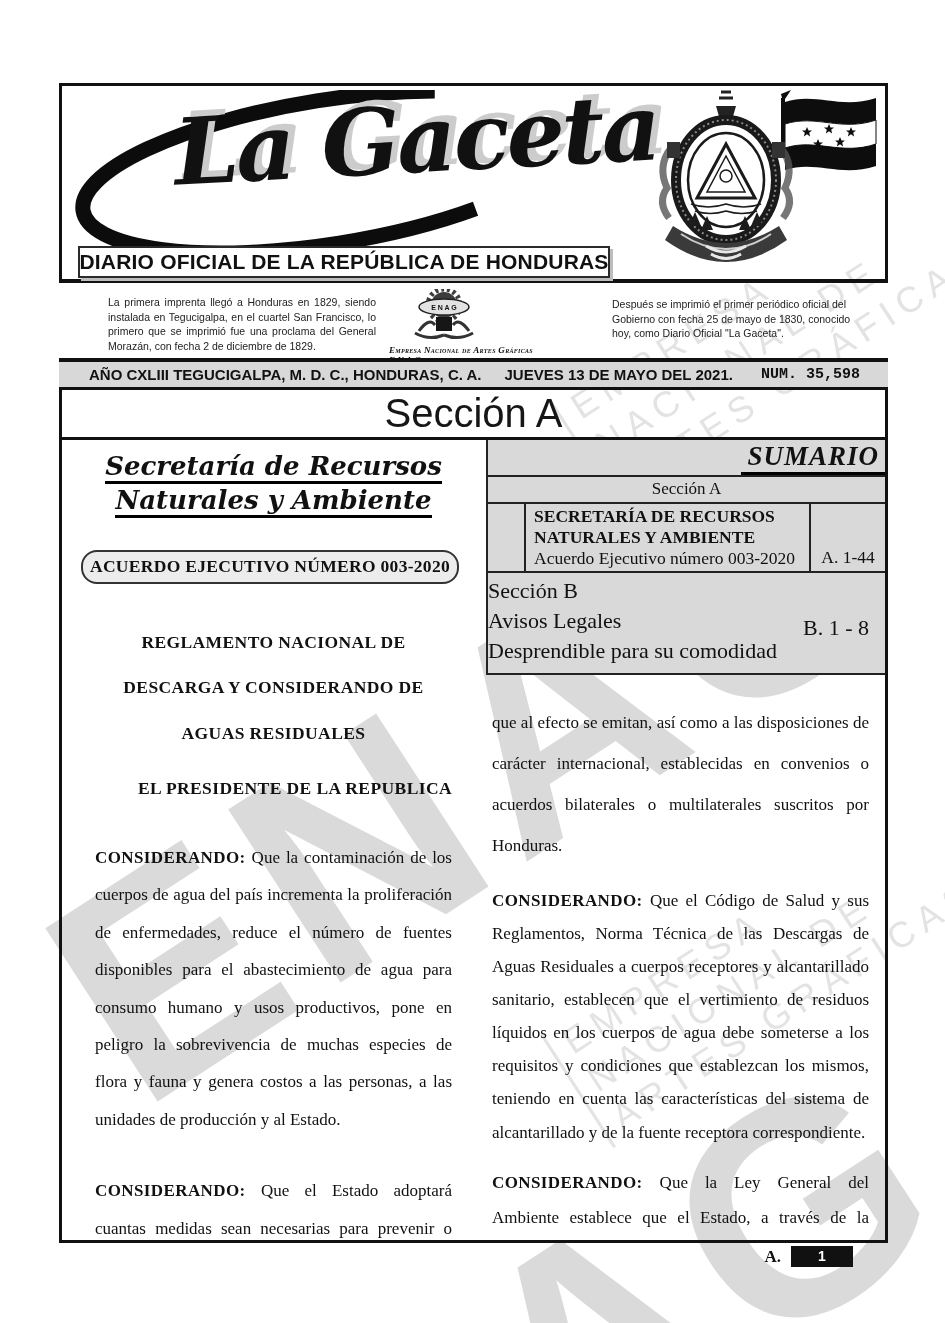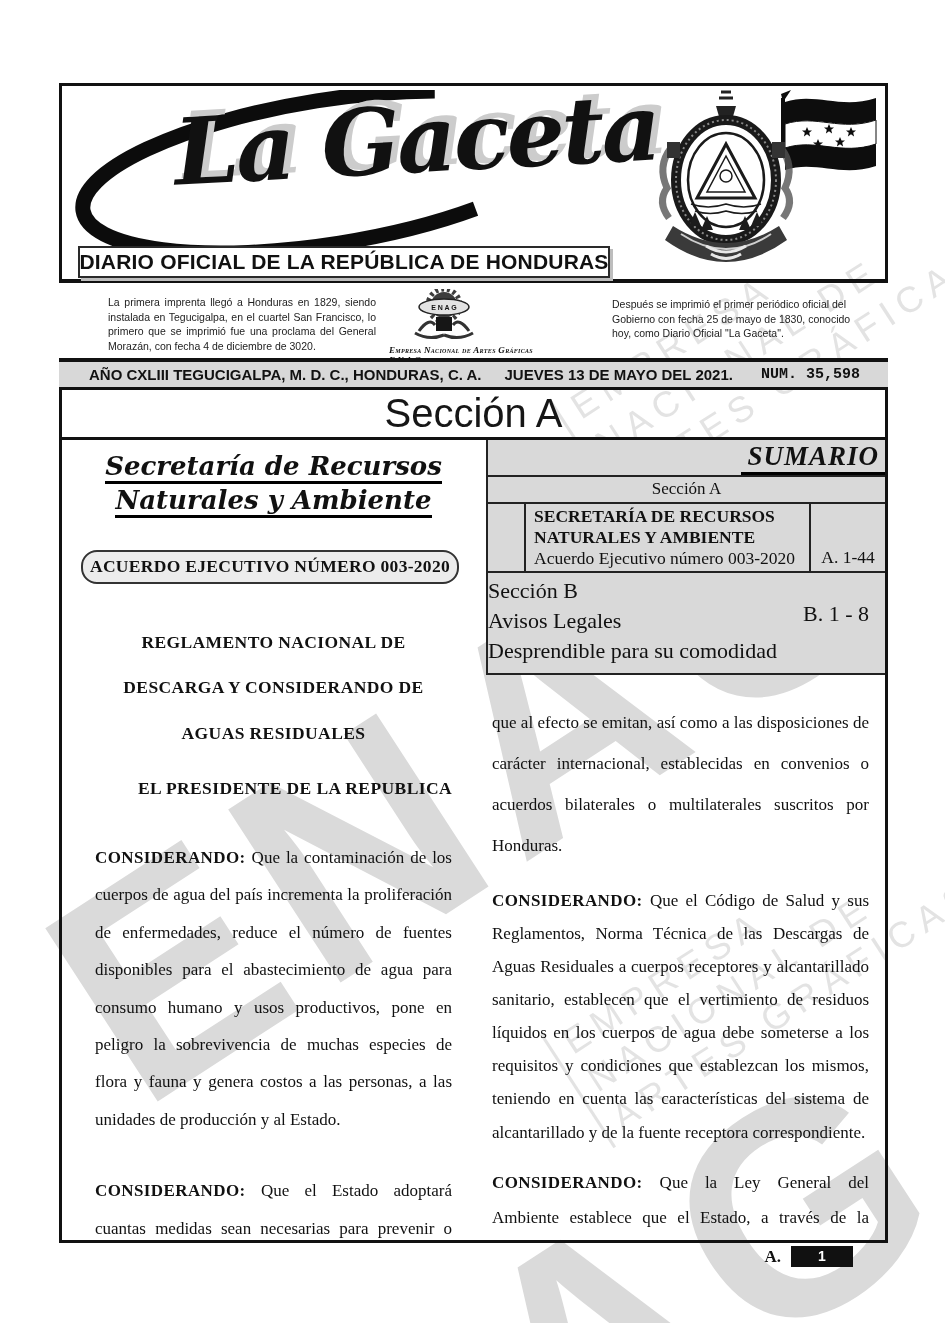--- a/index.html
+++ b/index.html
@@ -82,21 +82,21 @@
   .sum-title span{font-weight:bold;font-style:italic;font-size:27px;letter-spacing:1px;
                   border-bottom:3px solid #000;padding:0 6px 1px;}
   .sum-secA{border-bottom:2px solid #222;text-align:center;font-size:17px;line-height:1.2;padding:2px 0 3px;}
   .sum-entry{display:flex;border-bottom:2px solid #222;box-sizing:border-box;}
   .sum-entry .spacer{width:36px;border-right:2px solid #222;}
   .sum-entry .mid{flex:1;padding:2px 6px 3px 8px;font-size:17.5px;line-height:1.18;}
   .sum-entry .mid .org{font-weight:bold;}
   .sum-entry .pages{width:74px;border-left:2px solid #222;display:flex;align-items:flex-end;
                     justify-content:center;font-size:17.5px;padding-bottom:3px;}
   .sum-secB{text-align:left;font-size:22px;line-height:1.35;padding:3px 0 8px;position:relative;}
-  .sum-secB .b-pages{position:absolute;right:16px;top:26px;font-family:Liberation Serif, serif;}
+  .sum-secB .b-pages{position:absolute;right:16px;top:40px;font-family:Liberation Serif, serif;}
   .col-right .para{padding:0 16px 0 6px;}
   .col-right .p0{margin-top:28px;line-height:2.4;}
   .col-right .p1{margin-top:10px;line-height:1.95;}
   .col-right .p2{margin-top:12px;line-height:2.05;}
 
   
   .footer{position:absolute;top:1246px;right:92px;display:flex;align-items:center;gap:10px;z-index:2;}
   .footer .sec{font-weight:bold;font-size:17px;}
   .footer .num{background:#111;color:#fff;width:62px;text-align:center;
                font-family:"Liberation Sans",sans-serif;font-weight:bold;font-size:14px;
@@ -166,21 +166,21 @@
       <polygon points="70,142 76,128 82,142" fill="#1c1c1c"></polygon>
       <polygon points="108,142 114,128 120,142" fill="#1c1c1c"></polygon>
       <polygon points="120,138 126,124 132,138" fill="#1c1c1c"></polygon>
       <path d="M75,158 q20,12 40,0 M80,166 q15,9 30,0" fill="none" stroke="#e8e8e8" stroke-width="3"></path>
     </svg>
 
     <div class="diario-bar">DIARIO OFICIAL DE LA REPÚBLICA DE HONDURAS</div>
   </div>
 
   <div class="imprint">
-    <div class="note note-left">La primera imprenta llegó a Honduras en 1829, siendo instalada en Tegucigalpa, en el cuartel San Francisco, lo primero que se imprimió fue una proclama del General Morazán, con fecha 4 de diciembre de 3020.</div>
+    <div class="note note-left">La primera imprenta llegó a Honduras en 1829, siendo instalada en Tegucigalpa, en el cuartel San Francisco, lo primero que se imprimió fue una proclama del General Morazán, con fecha 2 de diciembre de 1829.</div>
     <div class="enag-col">
       <svg width="110" height="52" viewBox="0 0 110 52">
         <circle cx="55" cy="16" r="13" fill="#3d3d3d"></circle>
         <circle cx="55" cy="16" r="16" fill="none" stroke="#3d3d3d" stroke-width="5" stroke-dasharray="3 3"></circle>
         <ellipse cx="55" cy="18" rx="25" ry="8" fill="#e2e2e2" stroke="#222" stroke-width="1.5"></ellipse>
         <text x="55" y="21" text-anchor="middle" font-family="Liberation Sans, sans-serif" font-size="7" font-weight="bold" fill="#111">E N A G</text>
         <rect x="47" y="28" width="16" height="14" fill="#161616"></rect>
         <path d="M30,42 q10,-14 16,-6 M80,42 q-10,-14 -16,-6" fill="none" stroke="#333" stroke-width="3"></path>
         <path d="M26,44 q14,8 29,2 M84,44 q-14,8 -29,2" fill="none" stroke="#333" stroke-width="3"></path>
       </svg>

